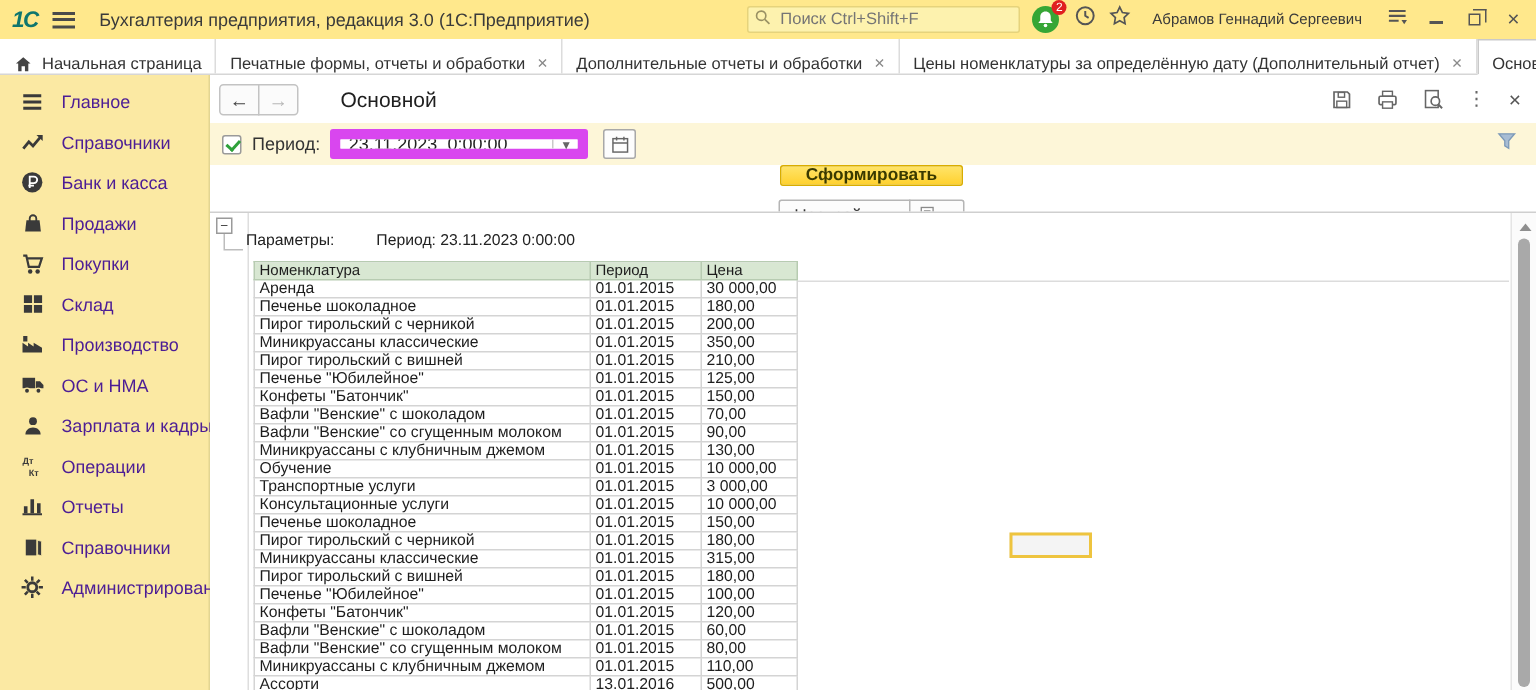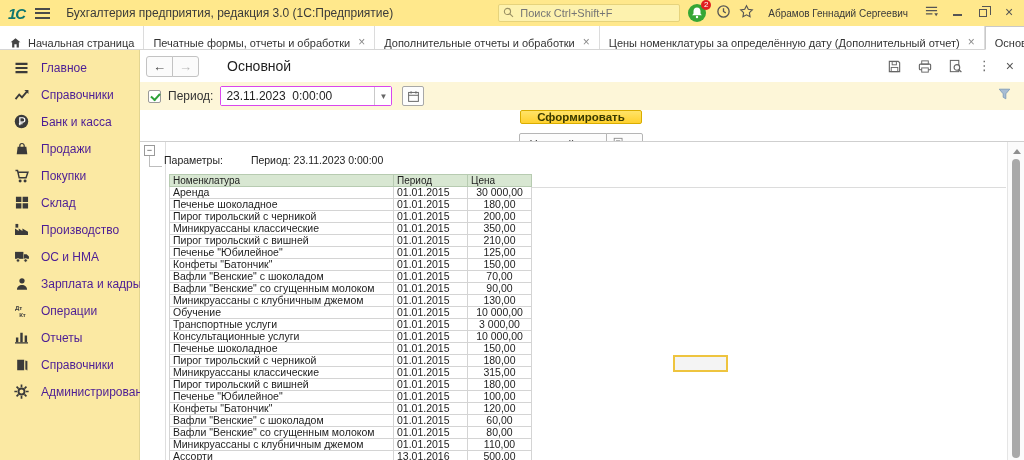--- a/index.html
+++ b/index.html
@@ -46,21 +46,21 @@
   .page-title { font-size:14px; color:#1f1f1f; margin-left:28px; }
   .nav-right { margin-left:auto; display:flex; align-items:center; gap:15px; }
   .nav-right .gico { color:#666; display:flex; align-items:center; }
   .dots-glyph { font-size:13px; color:#666; line-height:12px; }
 
   
   .period-row { height:28px; background:#fdf6d8; display:flex; align-items:center; padding:0 12px 0 8px; gap:7px; }
   .checkbox { width:13px; height:13px; background:#fff; border:1px solid #9a9a9a; border-radius:2px; position:relative; }
   .checkbox::after { content:""; position:absolute; left:2px; top:2px; width:7px; height:4px; border-left:2px solid #2ea13a; border-bottom:2px solid #2ea13a; transform:rotate(-48deg); }
   .period-label { font-size:12px; color:#333; }
-  .date-field { display:flex; height:20px; border:1px solid #d946ef; background:#fff; border-radius:2px; width:172px; }
+  .date-field { display:flex; height:20px; border:7px solid #d946ef; background:#fff; border-radius:2px; width:172px; }
   .date-field input { border:none; outline:none; flex:1; font-size:12px; padding:0 5px; font-family:"Liberation Sans", sans-serif; color:#222; min-width:0; }
   .combo-btn { width:17px; border-left:1px solid #c9c9c9; display:flex; align-items:center; justify-content:center; font-size:8px; color:#666; background:#fff; }
   .cal-btn { width:22px; height:20px; border:1px solid #a8a8a8; border-radius:2px; background:#fdfdfd; display:flex; align-items:center; justify-content:center; margin-left:3px; }
   .funnel { margin-left:auto; }
 
   
   .toolbar { height:31px; display:flex; align-items:center; padding:0 8px 0 6px; gap:9px;flex-direction:column; }
   .btn { height:22px; border:1px solid #b5b5b5; border-radius:2px; background:#fcfcfc; font-size:11.5px; color:#333; display:flex; align-items:center; padding:0 10px; white-space:nowrap; }
   .btn-primary { background:linear-gradient(#ffe469,#ffd12f); border-color:#d9ad00; font-weight:bold; color:#3a3a00; padding:0 16px; }
   .btn-group { display:flex; }
@@ -80,21 +80,21 @@
   .expander { position:absolute; left:4px; top:3px; width:11px; height:11px; border:1px solid #9a9a9a; background:#fff; font-size:9px; line-height:9px; text-align:center; color:#444; }
   .treeline-v { position:absolute; left:9px; top:14px; width:1px; height:10px; background:#bdbdbd; }
   .treeline-h { position:absolute; left:9px; top:24px; width:13px; height:1px; background:#bdbdbd; }
   .params { position:absolute; left:24px; top:12px; font-size:10.5px; color:#222; display:flex; gap:28px; white-space:nowrap; }
   #report-table { position:absolute; left:29px; top:32px; border-collapse:collapse; table-layout:fixed; }
   #report-table th { background:#d8e7d2; border:1px solid #b7cbb1; font-weight:normal; text-align:left; font-size:10px; height:12px; padding:0 3px; color:#1d1d1d; overflow:hidden; white-space:nowrap; }
   #report-table td { border:1px solid #d4d4d4; font-size:10.5px; height:11px; line-height:11px; padding:0 3px; overflow:hidden; white-space:nowrap; color:#1d1d1d; }
   #report-table .c0 { width:224px; }
   #report-table .c1 { width:74px; }
   #report-table .c2 { width:64px; }
-  #report-table td.c2 { text-align:center; }
+  #report-table td.c2 { text-align:left; }
   .grid-ext { position:absolute; top:45px; left:392px; right:18px; height:1px; background:#dcdcdc; }
   .sel-cell { position:absolute; left:533px; top:213px; width:55px; height:17px; background:#f4f4f4; border:2px solid #eec43f; }
   .vscroll { position:absolute; right:0; top:0; bottom:0; width:17px; background:#fbfbfb; border-left:1px solid #e5e5e5; }
   .vscroll .up { position:absolute; top:7px; left:5px; width:0; height:0; border-left:4px solid transparent; border-right:4px solid transparent; border-bottom:5px solid #8f8f8f; }
   .vscroll .thumb { position:absolute; left:4px; right:4px; top:17px; bottom:2px; background:#a9a9a9; border-radius:4px; }
 </style>
 </head>
 <body>
 
 <div class="topbar">

